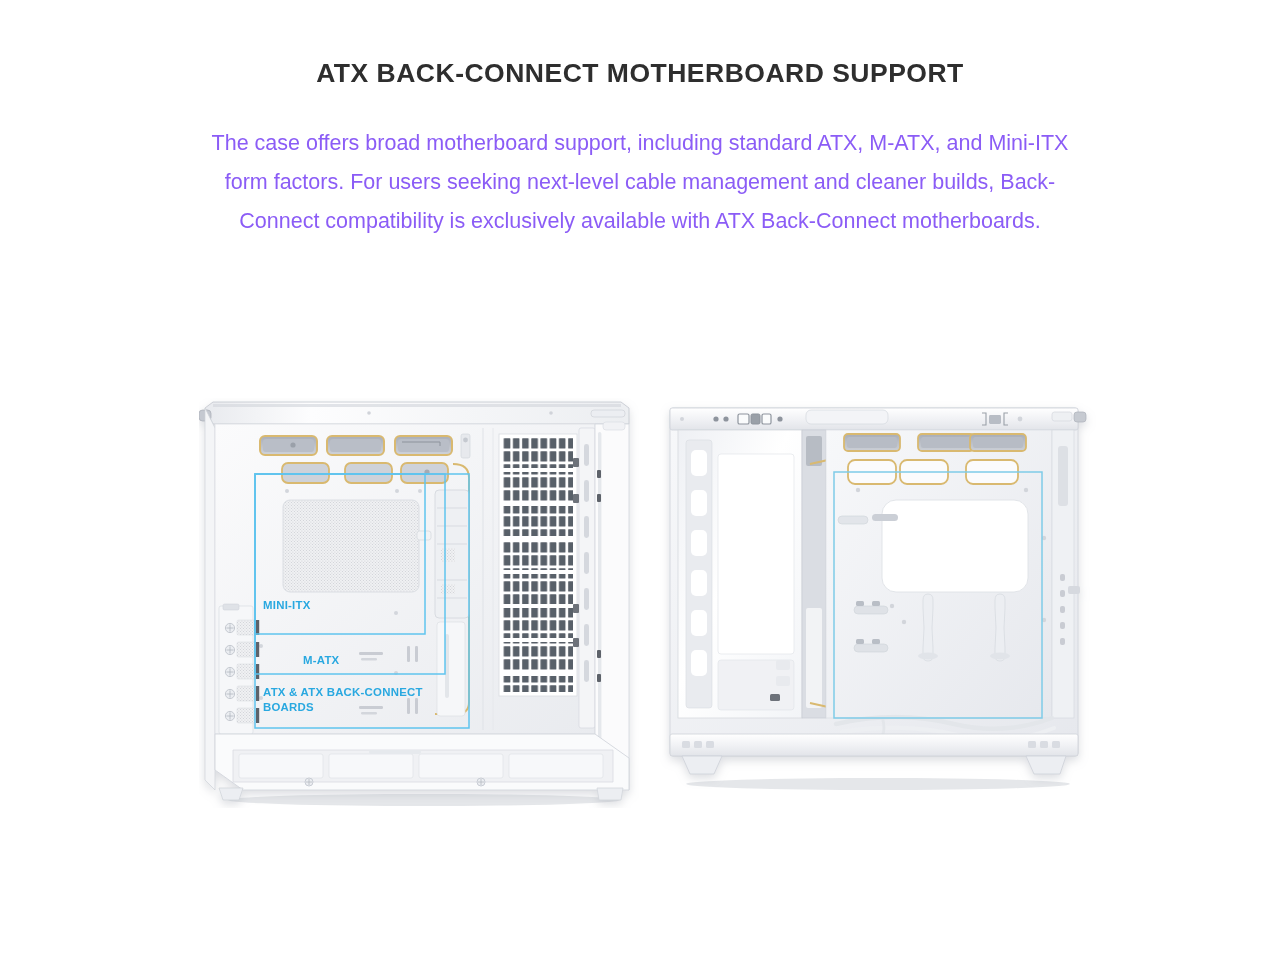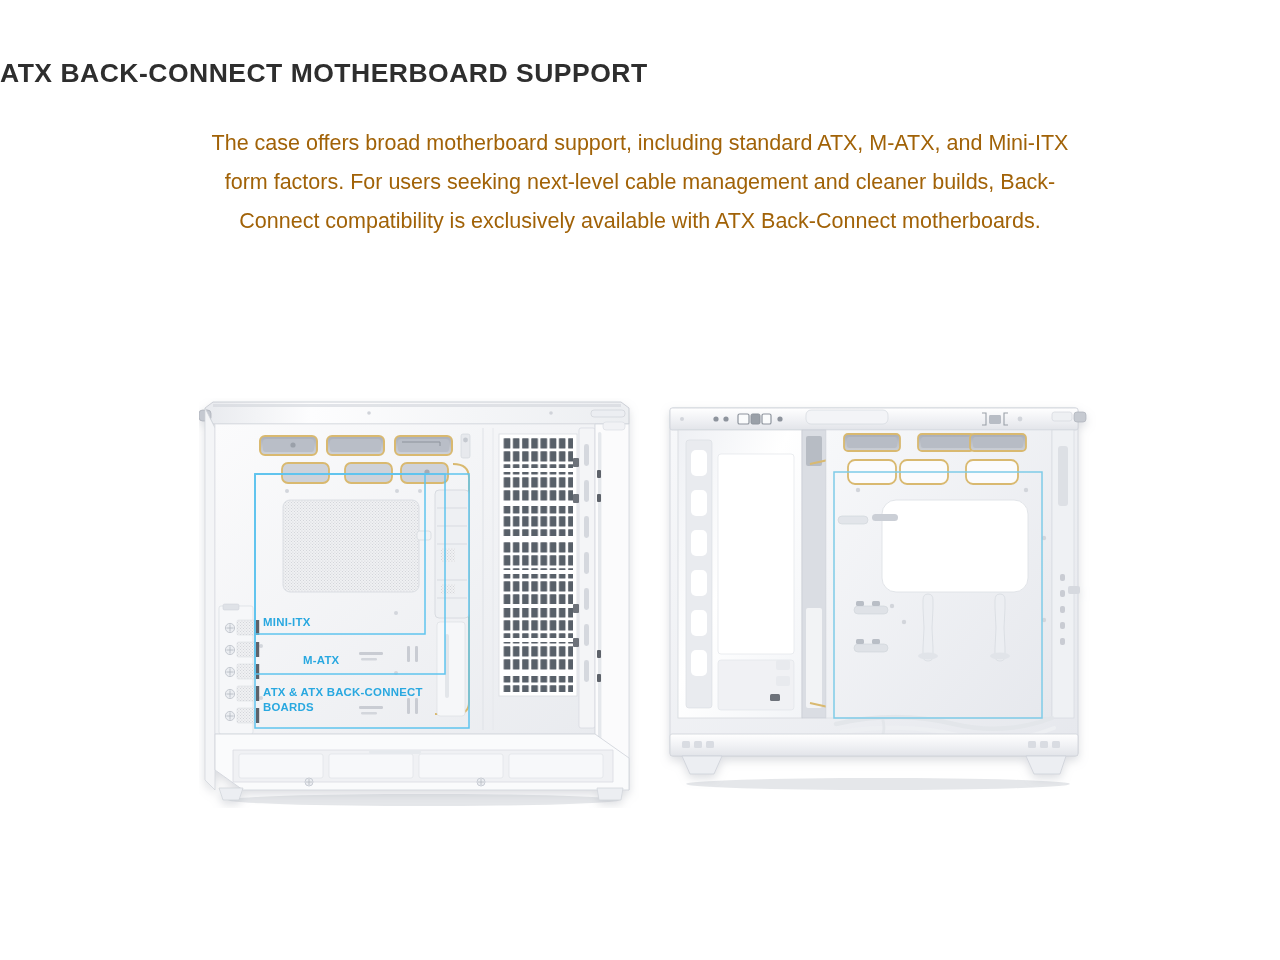--- a/index.html
+++ b/index.html
@@ -17,36 +17,37 @@
     color: #2d2d2d;
     -webkit-font-smoothing: antialiased;
   }
 
   
   .headline {
     position: absolute;
     top: 58px;
     left: 0;
     width: 1280px;
+    text-align: center;
     font-size: 26.5px;
     font-weight: 700;
     letter-spacing: 0.5px;
     color: #2e2e2e;
     line-height: 1.2;
   }
   .bodycopy {
     position: absolute;
     top: 124px;
     left: 190px;
     width: 900px;
     text-align: center;
     font-size: 21.5px;
     font-weight: 400;
     line-height: 39px;
-    color: #a16207;
+    color: #8b5cf6;
   }
 
   
   .figure-row {
     position: absolute;
     top: 398px;
     left: 0;
     width: 1280px;
     height: 415px;
   }
@@ -63,21 +64,21 @@
   .mb-label {
     position: absolute;
     font-size: 11.4px;
     font-weight: 700;
     letter-spacing: 0.25px;
     color: #29a8e0;
     line-height: 14.5px;
     white-space: pre-line;
     pointer-events: none;
   }
-  .lbl-mini  { left: 64px;  top: 217px; }
+  .lbl-mini  { left: 64px;  top: 200px; }
   .lbl_matx  { left: 64px;  top: 255px; margin-left: 40px; }
   .lbl-atx   { left: 64px;  top: 287px; }
 </style>
 </head>
 <body>
 
 <div class="headline">ATX BACK-CONNECT MOTHERBOARD SUPPORT</div>
 
 <div class="bodycopy">The case offers broad motherboard support, including standard ATX, M-ATX, and Mini-ITX form factors. For users seeking next-level cable management and cleaner builds, Back-Connect compatibility is exclusively available with ATX Back-Connect motherboards.</div>
 

